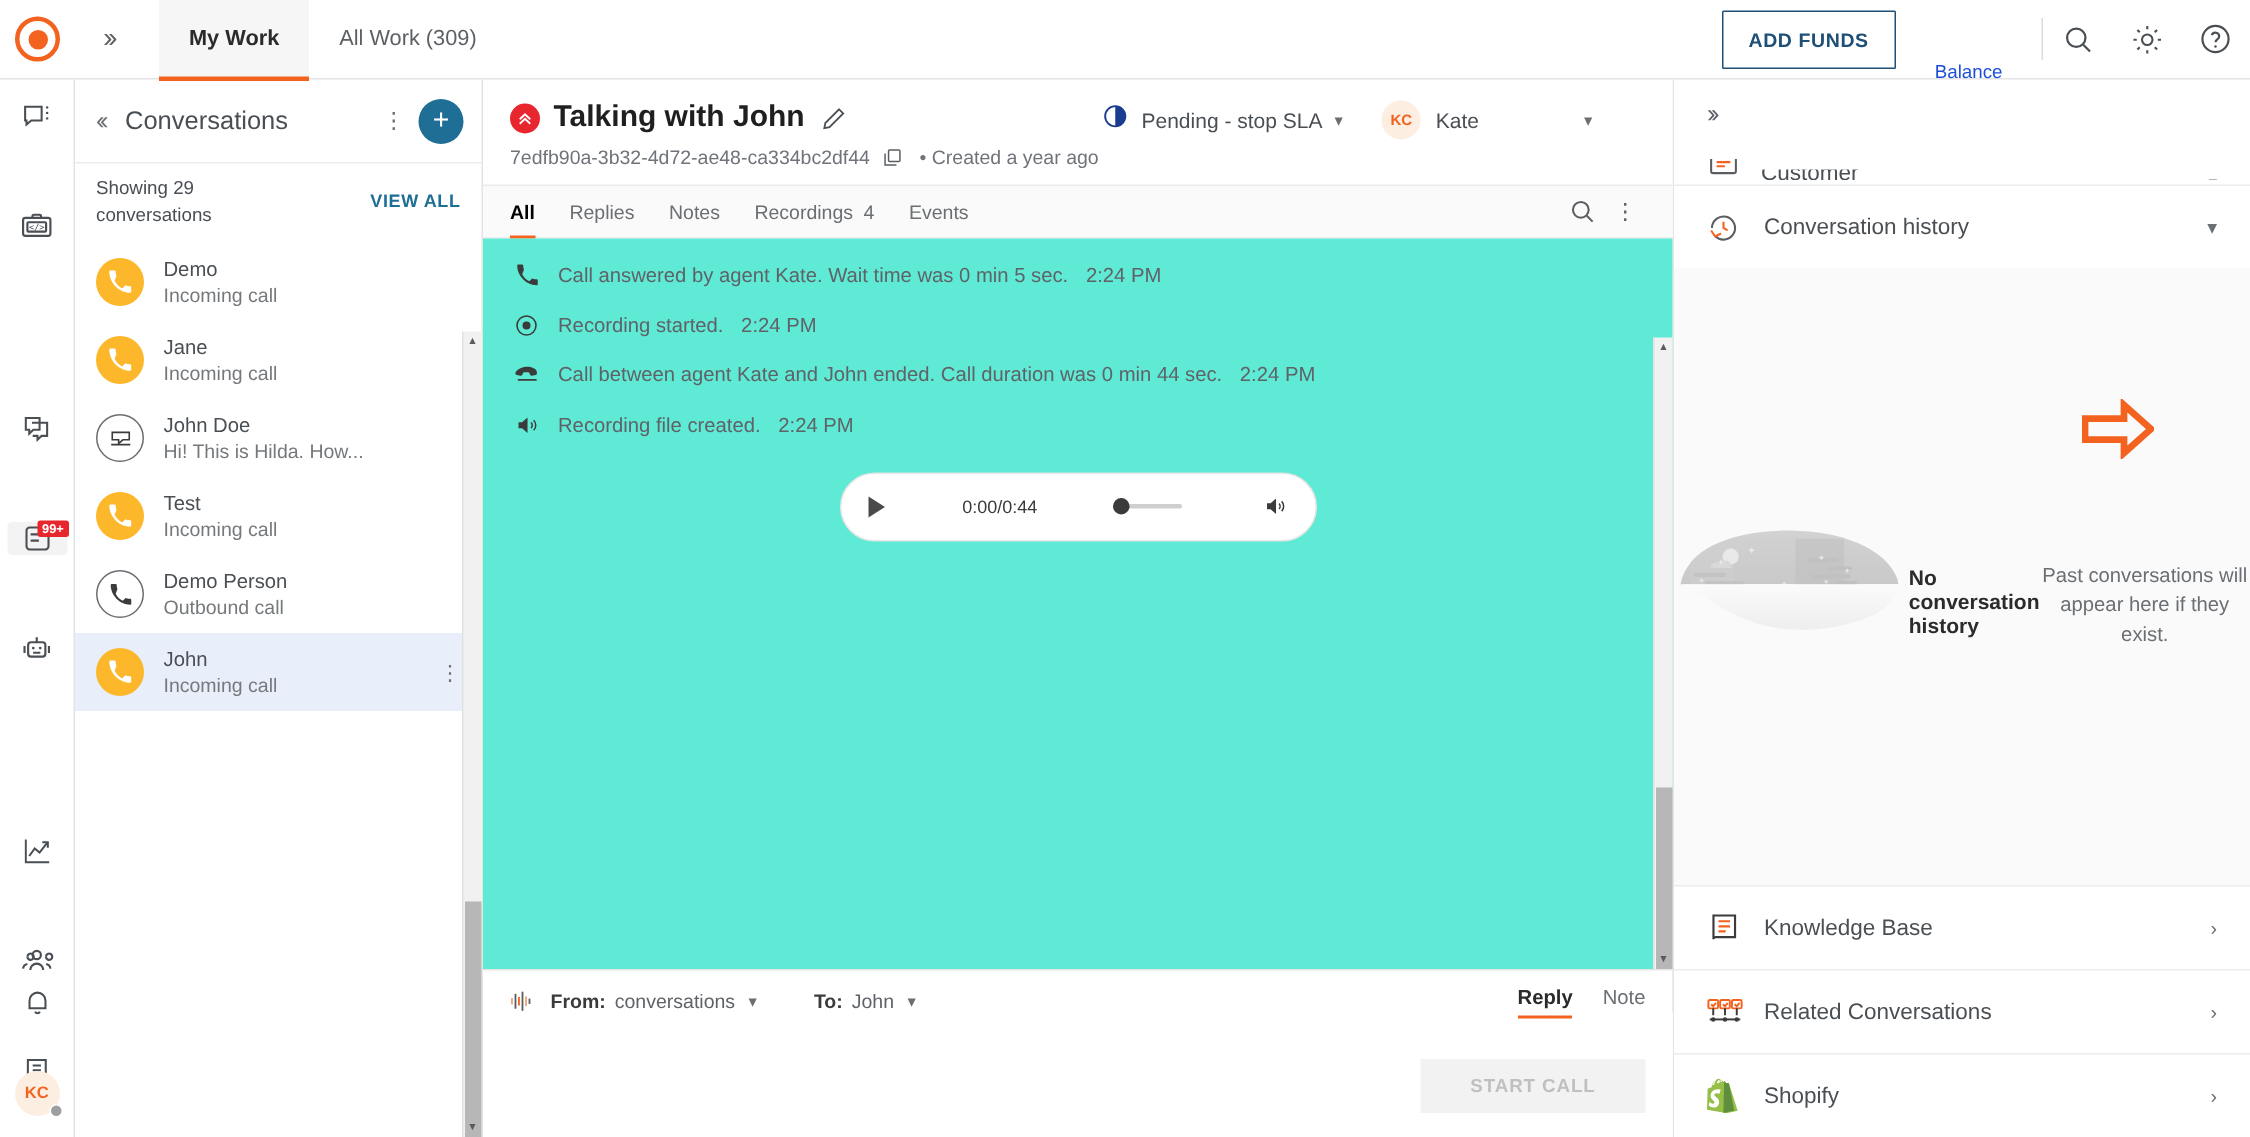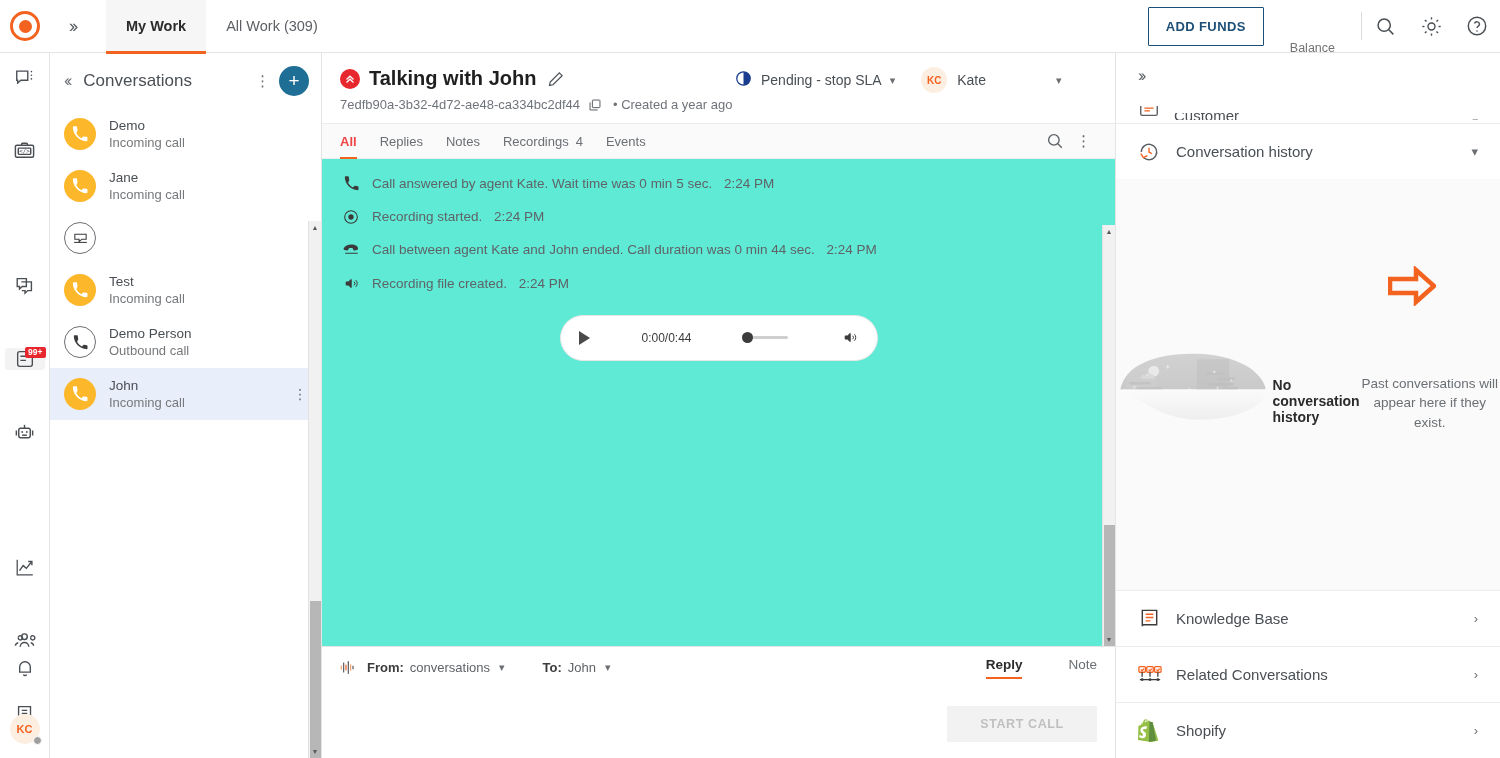--- a/index.html
+++ b/index.html
@@ -38,21 +38,21 @@
   .worktab.active { background: #f6f6f6; color: #2b2b2b; font-weight: 600; }
   .worktab.active::after {
     content: ""; position: absolute; left: 0; right: 0; bottom: -1px; height: 3px; background: #f4621f;
   }
   .topbar-spacer { flex: 1; }
   .add-funds {
     border: 1px solid #1d4f77; color: #1d4f77; background: #fff;
     font-size: 13px; font-weight: 700; letter-spacing: .4px;
     padding: 11px 17px; cursor: pointer; border-radius: 1px;
   }
-  .balance { font-size: 12.5px; color: #737373; margin-left: 26px; margin-right: 26px; margin-top: 44px; }
+  .balance { font-size: 12.5px; color: #1d4ed8; margin-left: 26px; margin-right: 26px; margin-top: 44px; }
   .vdiv { width: 1px; height: 28px; background: #dcdcdc; }
   .topicon { width: 46px; height: 53px; display: flex; align-items: center; justify-content: center; cursor: pointer; color:#4a4f54; }
 
   
   .body { flex: 1; display: flex; min-height: 0; }
 
   
   .rail {
     width: 50px; min-width: 50px; background: #fff;
     border-right: 1px solid #e4e4e4;
@@ -133,21 +133,21 @@
   .assignee { display: flex; align-items: center; margin-left: 26px; cursor: pointer; }
   .assignee .avatar-kc { margin-top: 0; width: 26px; height: 26px; font-size: 10px; }
   .assignee-name { font-size: 14px; color: #4a4f54; margin-left: 10px; }
   .assignee-caret { margin-left: 70px; color: #6b6f73; font-size: 11px; cursor: pointer; }
 
   .tabsrow {
     display: flex; align-items: center; border-top: 1px solid #ececec; border-bottom: 1px solid #ececec;
     background: #fafafa; padding: 0 18px; height: 36px;
   }
   .ctab { font-size: 13px; color: #6b6f73; margin-right: 23px; cursor: pointer; position: relative; height: 36px; display: flex; align-items: center; }
-  .ctab.active { color: #ef4444; font-weight: 600; }
+  .ctab.active { color: #000000; font-weight: 600; }
   .ctab.active::after { content:""; position:absolute; left:0; right:0; bottom:0; height:2.5px; background:#f4621f; }
   .ctab .cnt { margin-left: 7px; color: #6b6f73; font-weight: 400; }
   .tabs-spacer { flex: 1; }
   .tabicon { color: #5a5e63; padding: 0 6px; cursor: pointer; display: flex; align-items:center; }
 
   .feed { flex: 1; overflow: hidden; position: relative; background: #5eead4; padding: 16px 18px 0 18px; }
   .ev { display: flex; align-items: flex-start; margin-bottom: 15px; }
   .ev-icon { width: 22px; min-width: 22px; display: flex; justify-content: center; margin-right: 10px; color: #3b3b3b; padding-top: 1px; }
   .ev-txt { font-size: 13.5px; color: #5f6368; line-height: 1.35; }
   .ev-time { margin-left: 8px; color: #5f6368; }
@@ -167,21 +167,21 @@
   .a-knob { position: absolute; left: 0; width: 11px; height: 11px; border-radius: 50%; background: #3b3b3b; }
   .a-vol { margin-left: 14px; color: #3b3b3b; cursor: pointer; display: flex; }
 
   .composer { border-top: 1px solid #e6e6e6; background: #fff; padding: 13px 18px 16px 18px; position: relative; height: 112px; }
   .comp-row { display: flex; align-items: center; }
   .wave-icon { margin-right: 10px; color: #f4621f; display:flex; }
   .comp-label { font-size: 13px; color: #3b3b3b; font-weight: 600; }
   .comp-val { font-size: 13px; color: #5f6368; margin-left: 6px; }
   .comp-sel { display: flex; align-items: center; margin-right: 38px; cursor: pointer; }
   .comp-caret { margin-left: 9px; color: #6b6f73; font-size: 11px; }
-  .comp-right { position: absolute; top: 10px; right: 18px; display: flex; align-items: center; gap: 26px; }
+  .comp-right { position: absolute; top: 10px; right: 18px; display: flex; align-items: center; }
   .rtab { font-size: 13.5px; color: #6b6f73; margin-left: 20px; cursor: pointer; padding-bottom: 7px; position: relative; }
   .rtab.active { color: #2b2b2b; font-weight: 600; }
   .rtab.active::after { content:""; position:absolute; left:0; right:0; bottom:0; height:2.5px; background:#f4621f; }
   .startcall {
     position: absolute; right: 18px; bottom: 16px; width: 150px; height: 36px;
     background: #f2f2f2; color: #c0c0c0; font-size: 12.5px; font-weight: 700; letter-spacing: .6px;
     display: flex; align-items: center; justify-content: center; border: none; cursor: default;
     font-family: "Liberation Sans", sans-serif;
   }
 
@@ -373,20 +373,24 @@
 
     <div class="convpanel">
       <div class="conv-head">
         <span class="conv-collapse">‹‹</span>
         <span class="conv-title">Conversations</span>
         <span class="kebab">⋮</span>
         <div class="plus-btn">
           <span>+</span>
         </div>
       </div>
+      <div class="showing-row">
+        <div class="showing-txt">Showing 29 conversations</div>
+        <div class="viewall">VIEW ALL</div>
+      </div>
 
       <div class="conv-list">
 
         <div class="conv-item">
           <div class="c-av yellow">
             <svg width="16" height="16" viewBox="0 0 24 24" fill="#fff">
                 <path d="M6.6 10.8c1.7 3.3 4.3 5.9 7.6 7.6l2.5-2.5c.3-.3.8-.4 1.2-.3 1.3.4 2.7.7 4.1.7.7 0 1.2.5 1.2 1.2v4c0 .7-.5 1.2-1.2 1.2C11.2 22.7 1.3 12.8 1.3 1.7 1.3 1 1.8.5 2.5.5h4c.7 0 1.2.5 1.2 1.2 0 1.4.2 2.8.7 4.1.1.4 0 .9-.3 1.2z"></path>
               </svg>
           </div>
           <div class="c-txt">
@@ -406,20 +410,24 @@
             <div class="c-sub">Incoming call</div>
           </div>
         </div>
 
         <div class="conv-item">
           <div class="c-av outline">
             <svg width="17" height="17" viewBox="0 0 24 24" fill="none" stroke="#3b3b3b" stroke-width="1.5">
                 <path d="M4 6h16v7h-6l-4 3.5V13H4z"></path>
                 <path d="M3 17.5h18"></path>
               </svg>
+          </div>
+          <div class="c-txt">
+            <div class="c-name">John Doe</div>
+            <div class="c-sub">Hi! This is Hilda. How...</div>
           </div>
         </div>
 
         <div class="conv-item">
           <div class="c-av yellow">
             <svg width="16" height="16" viewBox="0 0 24 24" fill="#fff">
                 <path d="M6.6 10.8c1.7 3.3 4.3 5.9 7.6 7.6l2.5-2.5c.3-.3.8-.4 1.2-.3 1.3.4 2.7.7 4.1.7.7 0 1.2.5 1.2 1.2v4c0 .7-.5 1.2-1.2 1.2C11.2 22.7 1.3 12.8 1.3 1.7 1.3 1 1.8.5 2.5.5h4c.7 0 1.2.5 1.2 1.2 0 1.4.2 2.8.7 4.1.1.4 0 .9-.3 1.2z"></path>
               </svg>
           </div>
           <div class="c-txt">

